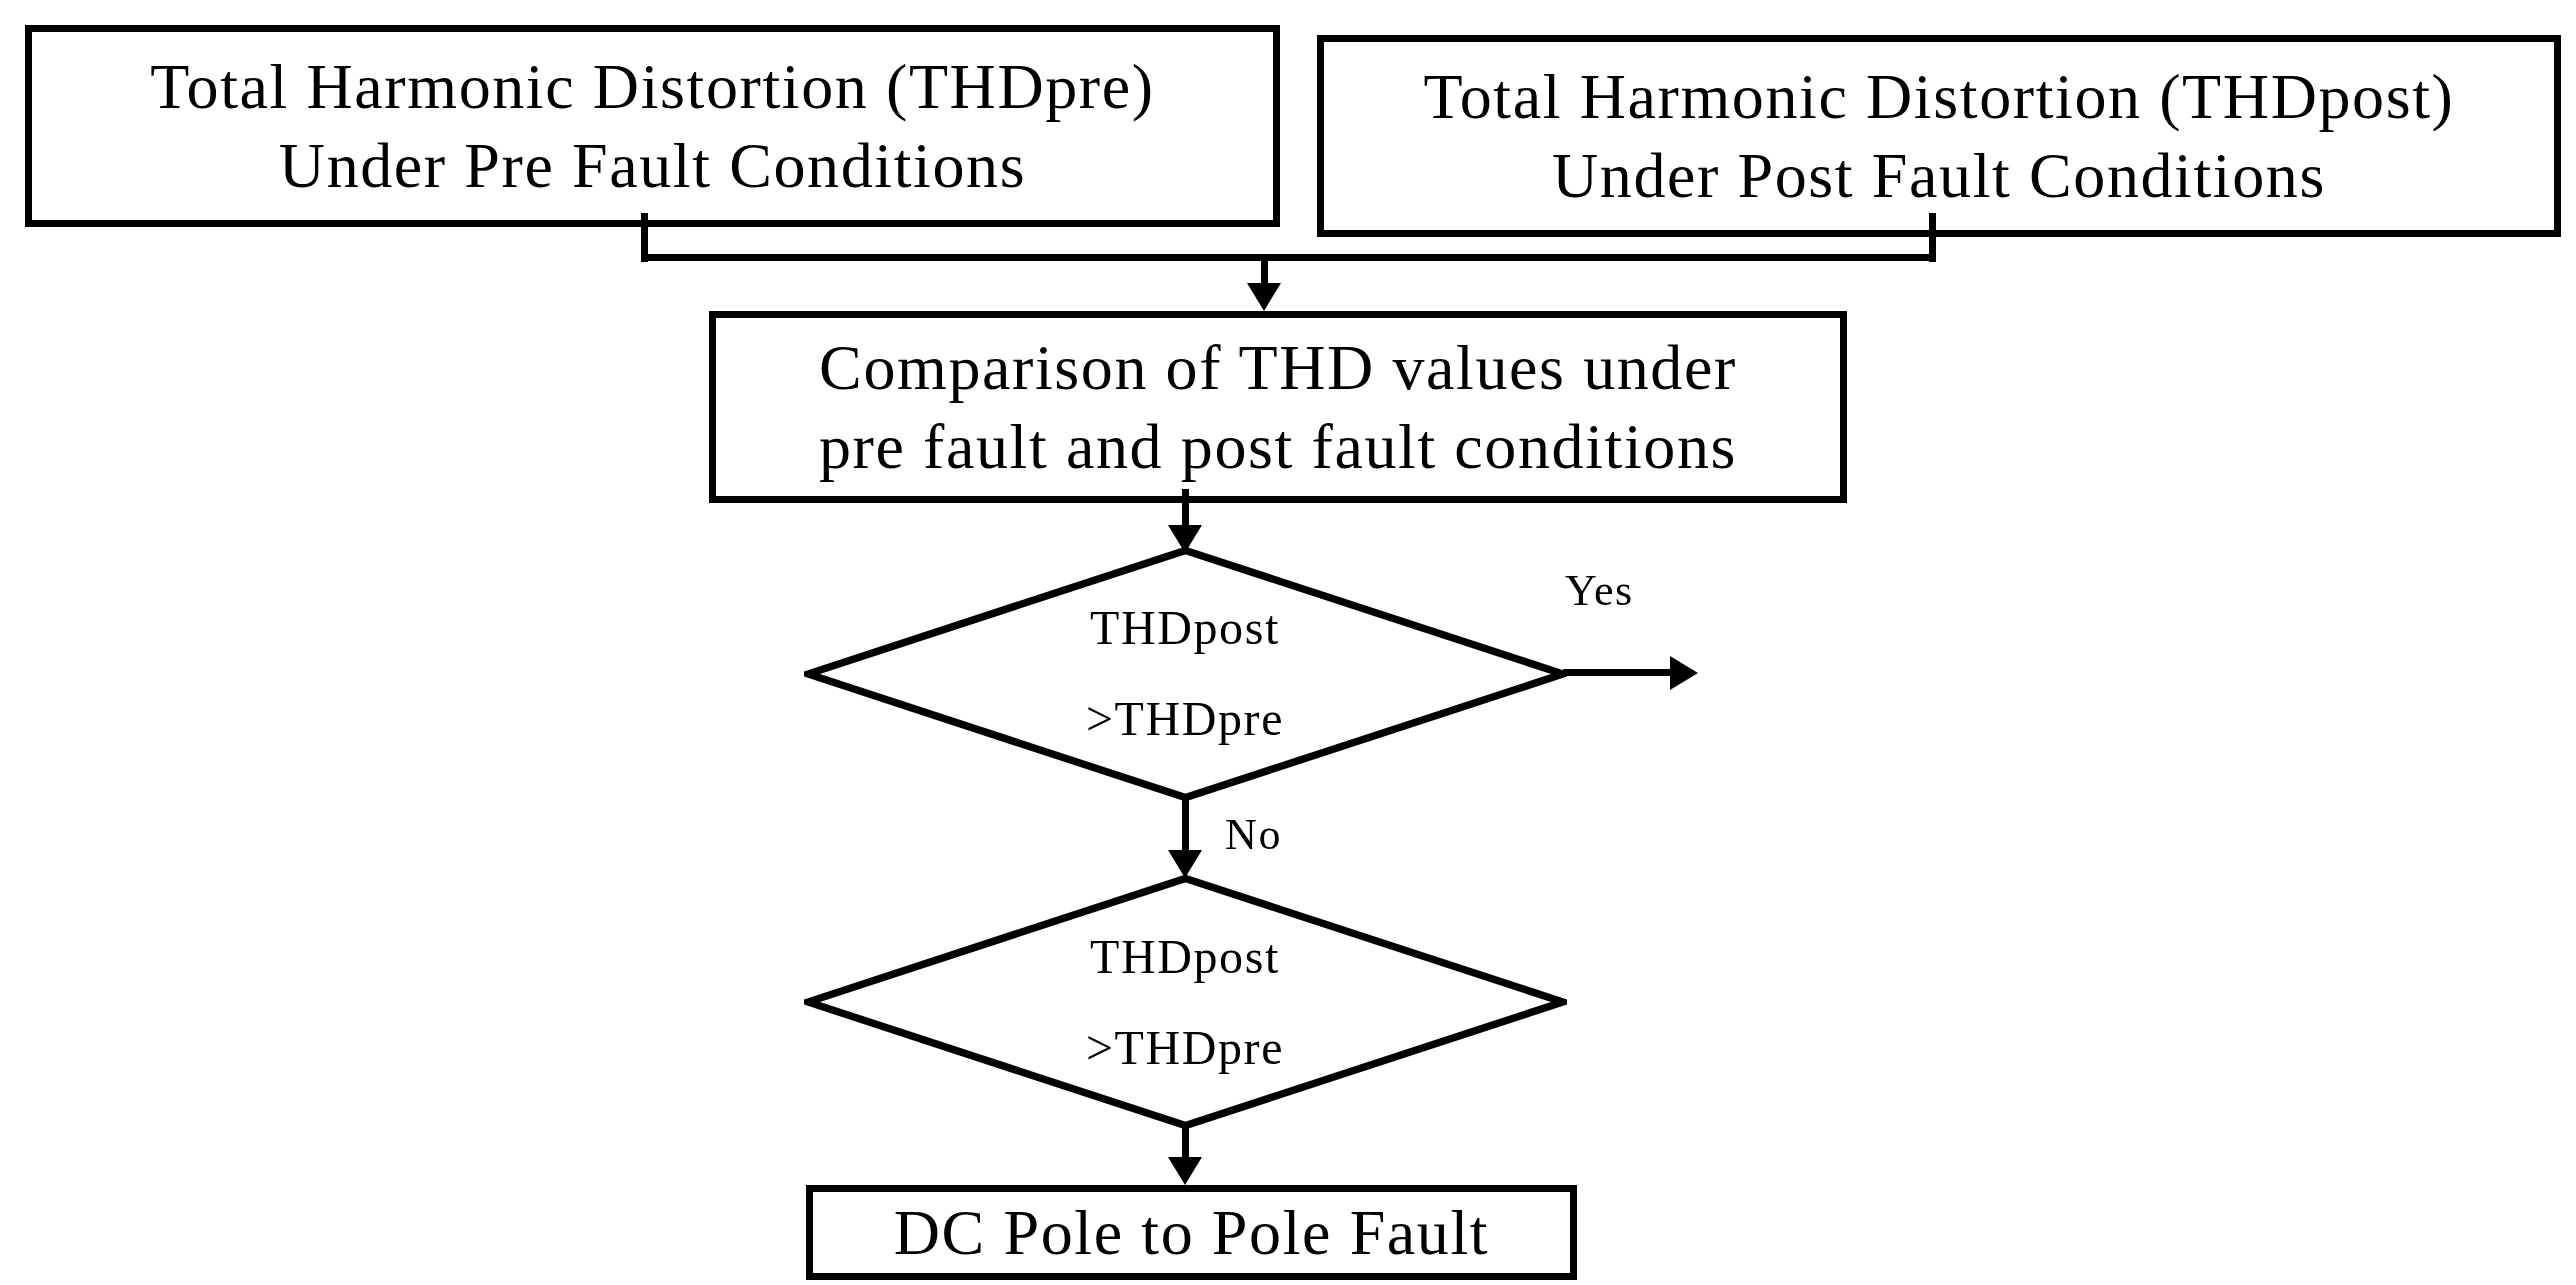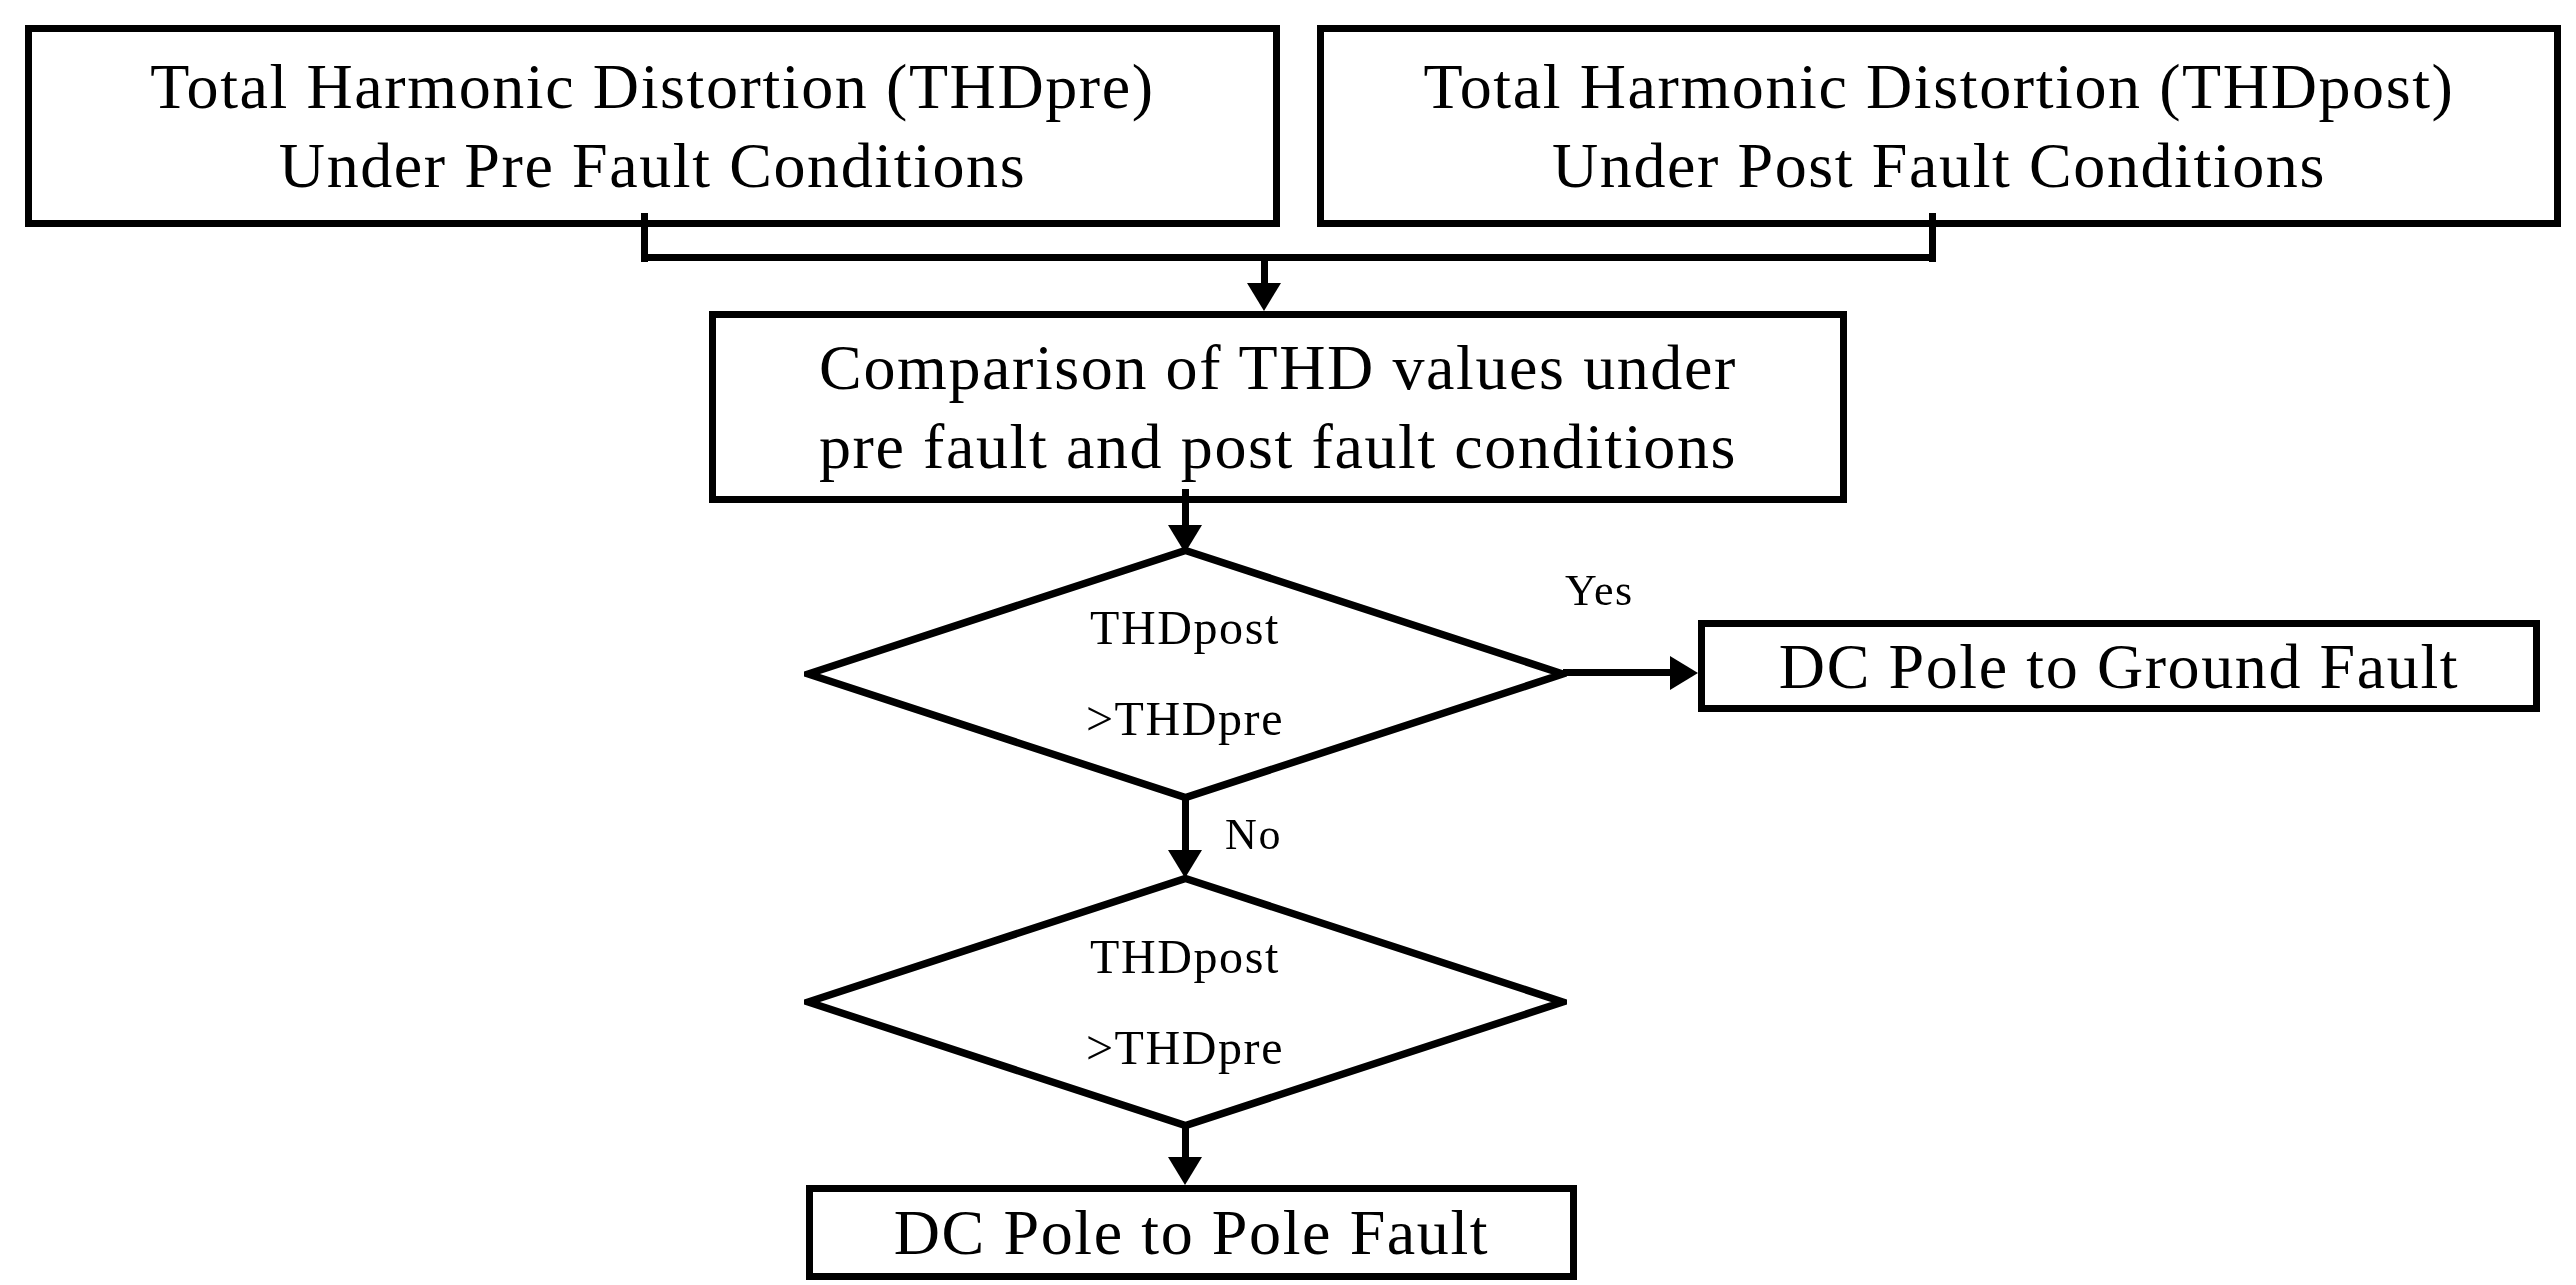--- a/index.html
+++ b/index.html
@@ -68,21 +68,21 @@
 </head>
 <body>
 
 <div class="canvas">
 
   <div class="box" style="left:25px; top:25px; width:1241px; height:188px;">
     <div>Total Harmonic Distortion (THDpre)</div>
     <div>Under Pre Fault Conditions</div>
   </div>
 
-  <div class="box" style="left:1317px; top:25px; width:1230px; height:188px;">
+  <div class="box" style="left:1317px; top:35px; width:1230px; height:188px;">
     <div>Total Harmonic Distortion (THDpost)</div>
     <div>Under Post Fault Conditions</div>
   </div>
 
   <div class="line" style="left:641px; top:213px; width:7.4px; height:49px;"></div>
   <div class="line" style="left:1929px; top:213px; width:7.4px; height:49px;"></div>
   <div class="line" style="left:641px; top:254px; width:1295px; height:7.4px;"></div>
   <div class="line" style="left:1261px; top:254px; width:7.4px; height:31px;"></div>
   <div class="arrow-down" style="left:1247px; top:283px;"></div>
 
@@ -99,23 +99,20 @@
   </svg>
   <div class="dtext" style="left:917px; top:570px; width:536px; height:206px;">
     <div>THDpost</div>
     <div>&gt;THDpre</div>
   </div>
 
   <div class="edge-label" style="left:1565px; top:557px;">Yes</div>
   <div class="line" style="left:1563px; top:669px; width:110px; height:7.4px;"></div>
   <div class="arrow-right" style="left:1670px; top:656px;"></div>
 
-  <div class="box" style="left:1698px; top:620px; width:828px; height:78px;">
-    <div>DC Pole to Ground Fault</div>
-  </div>
 
   <div class="edge-label" style="left:1225px; top:801px;">No</div>
   <div class="line" style="left:1182px; top:794px; width:7.4px; height:58px;"></div>
   <div class="arrow-down" style="left:1168px; top:850px;"></div>
 
   <svg class="diamond-svg" style="left:804px; top:874px;" width="763" height="256" viewBox="0 0 926 310">
     <polygon points="463,5 921,155 463,305 5,155" fill="#ffffff" stroke="#000000" stroke-width="9"></polygon>
   </svg>
   <div class="dtext" style="left:917px; top:899px; width:536px; height:206px;">
     <div>THDpost</div>

